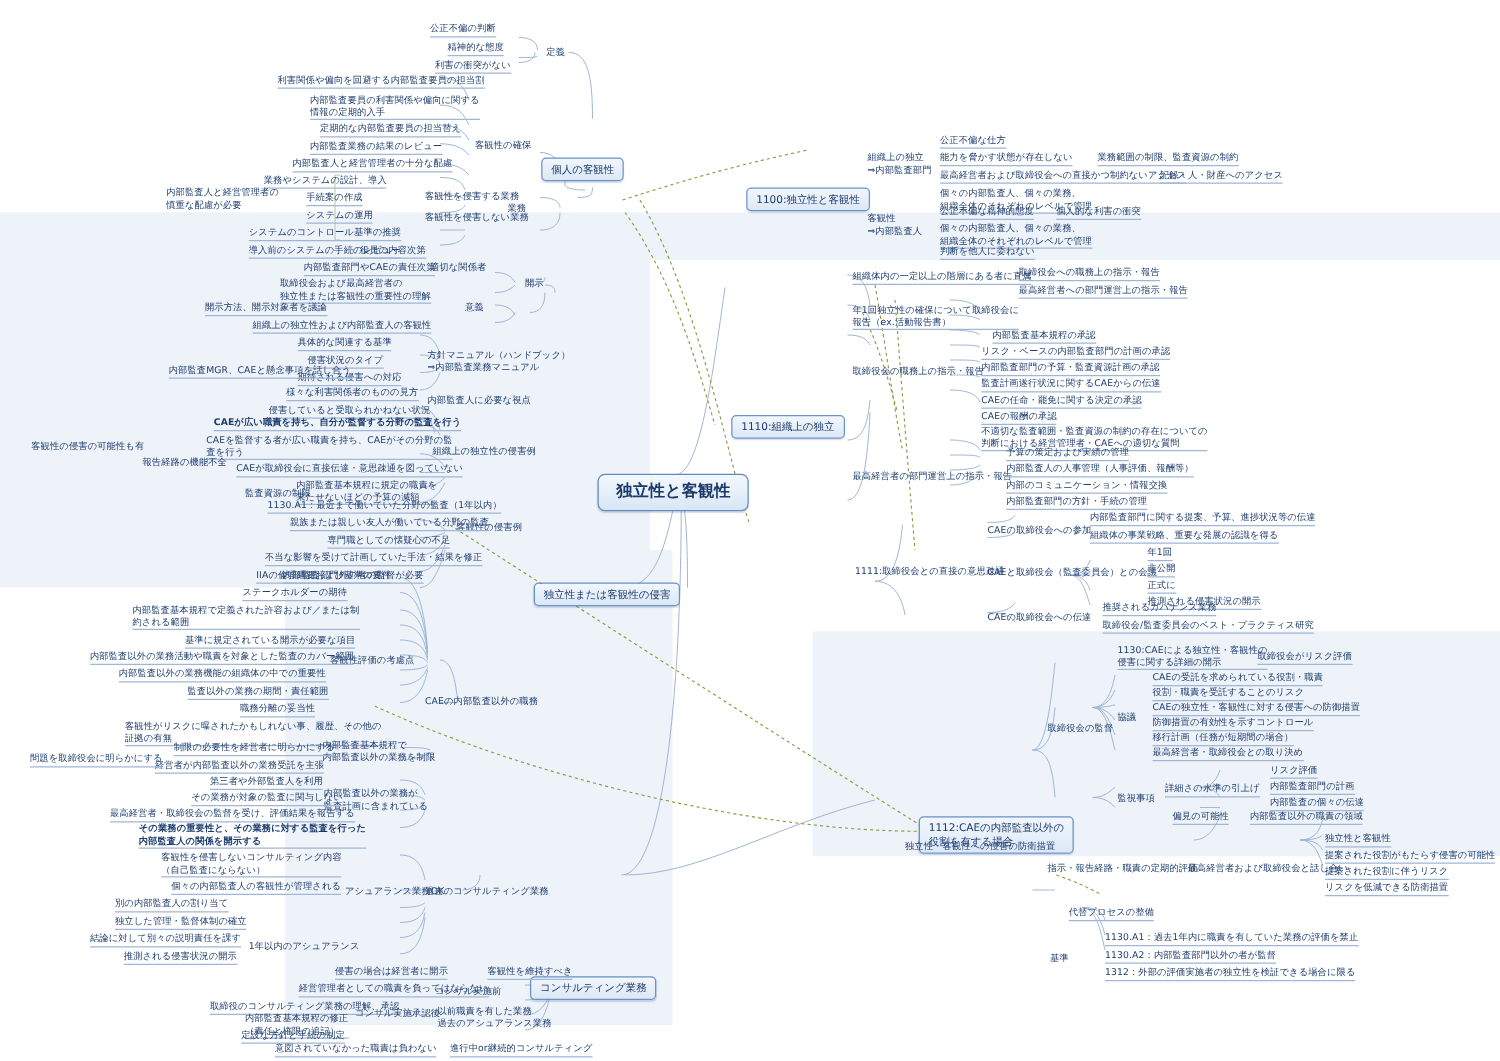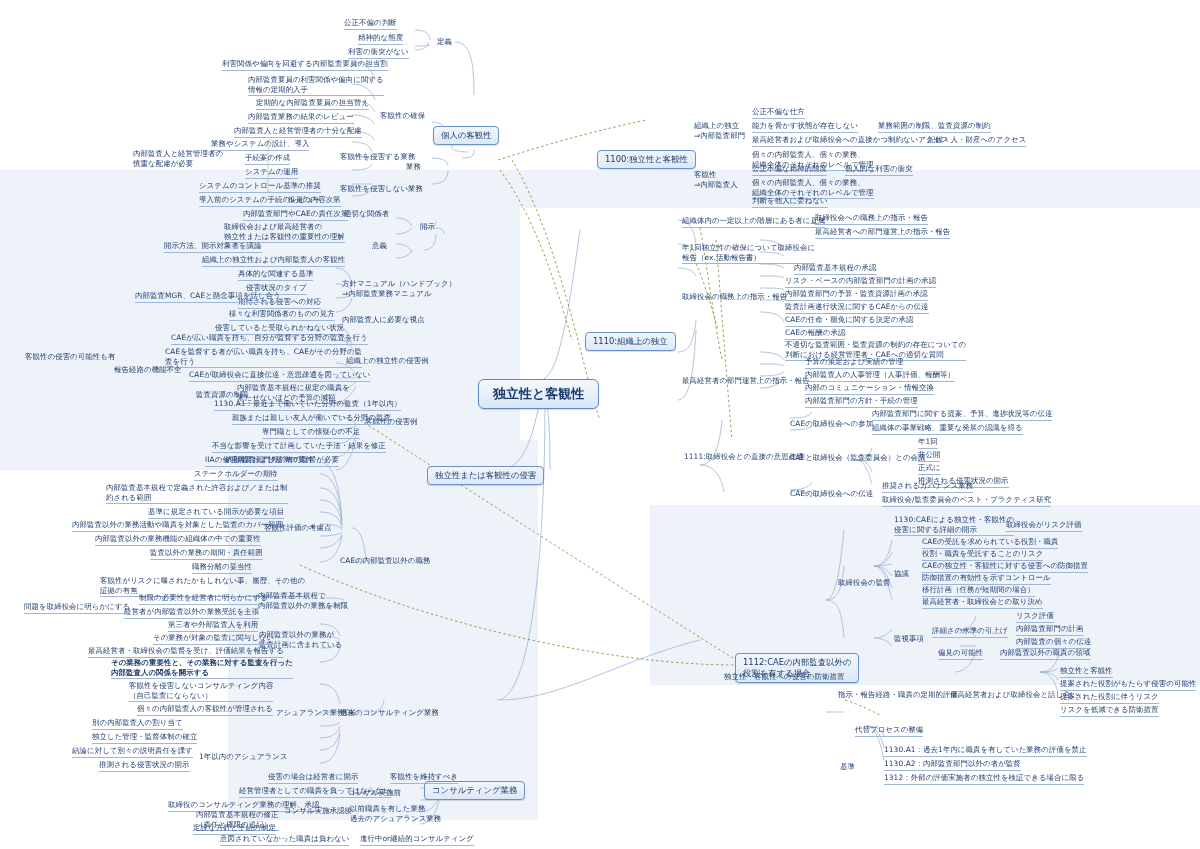--- a/index.html
+++ b/index.html
@@ -236,21 +236,21 @@
   <div class="n" style="left:380px;top:111px;">客観性の確保</div>
   <div class="n u" style="left:222px;top:59px;">利害関係や偏向を回避する内部監査要員の担当割</div>
   <div class="n u" style="left:248px;top:75px;">内部監査要員の利害関係や偏向に関する
 情報の定期的入手</div>
   <div class="n u" style="left:256px;top:98px;">定期的な内部監査要員の担当替え</div>
   <div class="n u" style="left:248px;top:112px;">内部監査業務の結果のレビュー</div>
   <div class="n u" style="left:234px;top:126px;">内部監査人と経営管理者の十分な配慮</div>
 
   <div class="n" style="left:406px;top:162px;">業務</div>
   <div class="n" style="left:340px;top:152px;">客観性を侵害する業務</div>
-  <div class="n" style="left:340px;top:184px;">客観性を侵害しない業務</div>
+  <div class="n" style="left:340px;top:169px;">客観性を侵害しない業務</div>
   <div class="n u" style="left:211px;top:139px;">業務やシステムの設計、導入</div>
   <div class="n u" style="left:245px;top:153px;">手続案の作成</div>
   <div class="n u" style="left:245px;top:167px;">システムの運用</div>
   <div class="n u" style="left:199px;top:181px;">システムのコントロール基準の推奨</div>
   <div class="n u" style="left:199px;top:195px;">導入前のシステムの手続のレビュー</div>
   <div class="n" style="left:133px;top:149px;">内部監査人と経営管理者の
 慎重な配慮が必要</div>
 
   <div class="box" style="left:427px;top:466px;">独立性または客観性の侵害</div>
   <div class="n" style="left:25px;top:352px;">客観性の侵害の可能性も有</div>
@@ -270,21 +270,21 @@
   <div class="n u" style="left:238px;top:269px;">具体的な関連する基準</div>
   <div class="n u" style="left:246px;top:283px;">侵害状況のタイプ</div>
   <div class="n u" style="left:238px;top:297px;">期待される侵害への対応</div>
   <div class="n u" style="left:135px;top:291px;">内部監査MGR、CAEと懸念事項を話し合う</div>
 
   <div class="n" style="left:342px;top:315px;">内部監査人に必要な視点</div>
   <div class="n u" style="left:229px;top:309px;">様々な利害関係者のものの見方</div>
   <div class="n u" style="left:215px;top:323px;">侵害していると受取られかねない状況</div>
 
   <div class="n" style="left:346px;top:356px;">組織上の独立性の侵害例</div>
-  <div class="n u" style="left:171px;top:333px;">CAEが広い職責を持ち、自分が監督する分野の監査を行う</div>
+  <div class="n u" style="left:171px;top:333px;font-weight:bold;">CAEが広い職責を持ち、自分が監督する分野の監査を行う</div>
   <div class="n u" style="left:165px;top:347px;">CAEを監督する者が広い職責を持ち、CAEがその分野の監
 査を行う</div>
   <div class="n u" style="left:189px;top:370px;">CAEが取締役会に直接伝達・意思疎通を図っていない</div>
   <div class="n u" style="left:237px;top:383px;">内部監査基本規程に規定の職責を
 果たせないほどの予算の減額</div>
   <div class="n" style="left:114px;top:365px;">報告経路の機能不全</div>
   <div class="n" style="left:196px;top:390px;">監査資源の制限</div>
 
   <div class="n" style="left:365px;top:417px;">客観性の侵害例</div>
   <div class="n u" style="left:214px;top:399px;">1130.A1：最近まで働いていた分野の監査（1年以内）</div>

